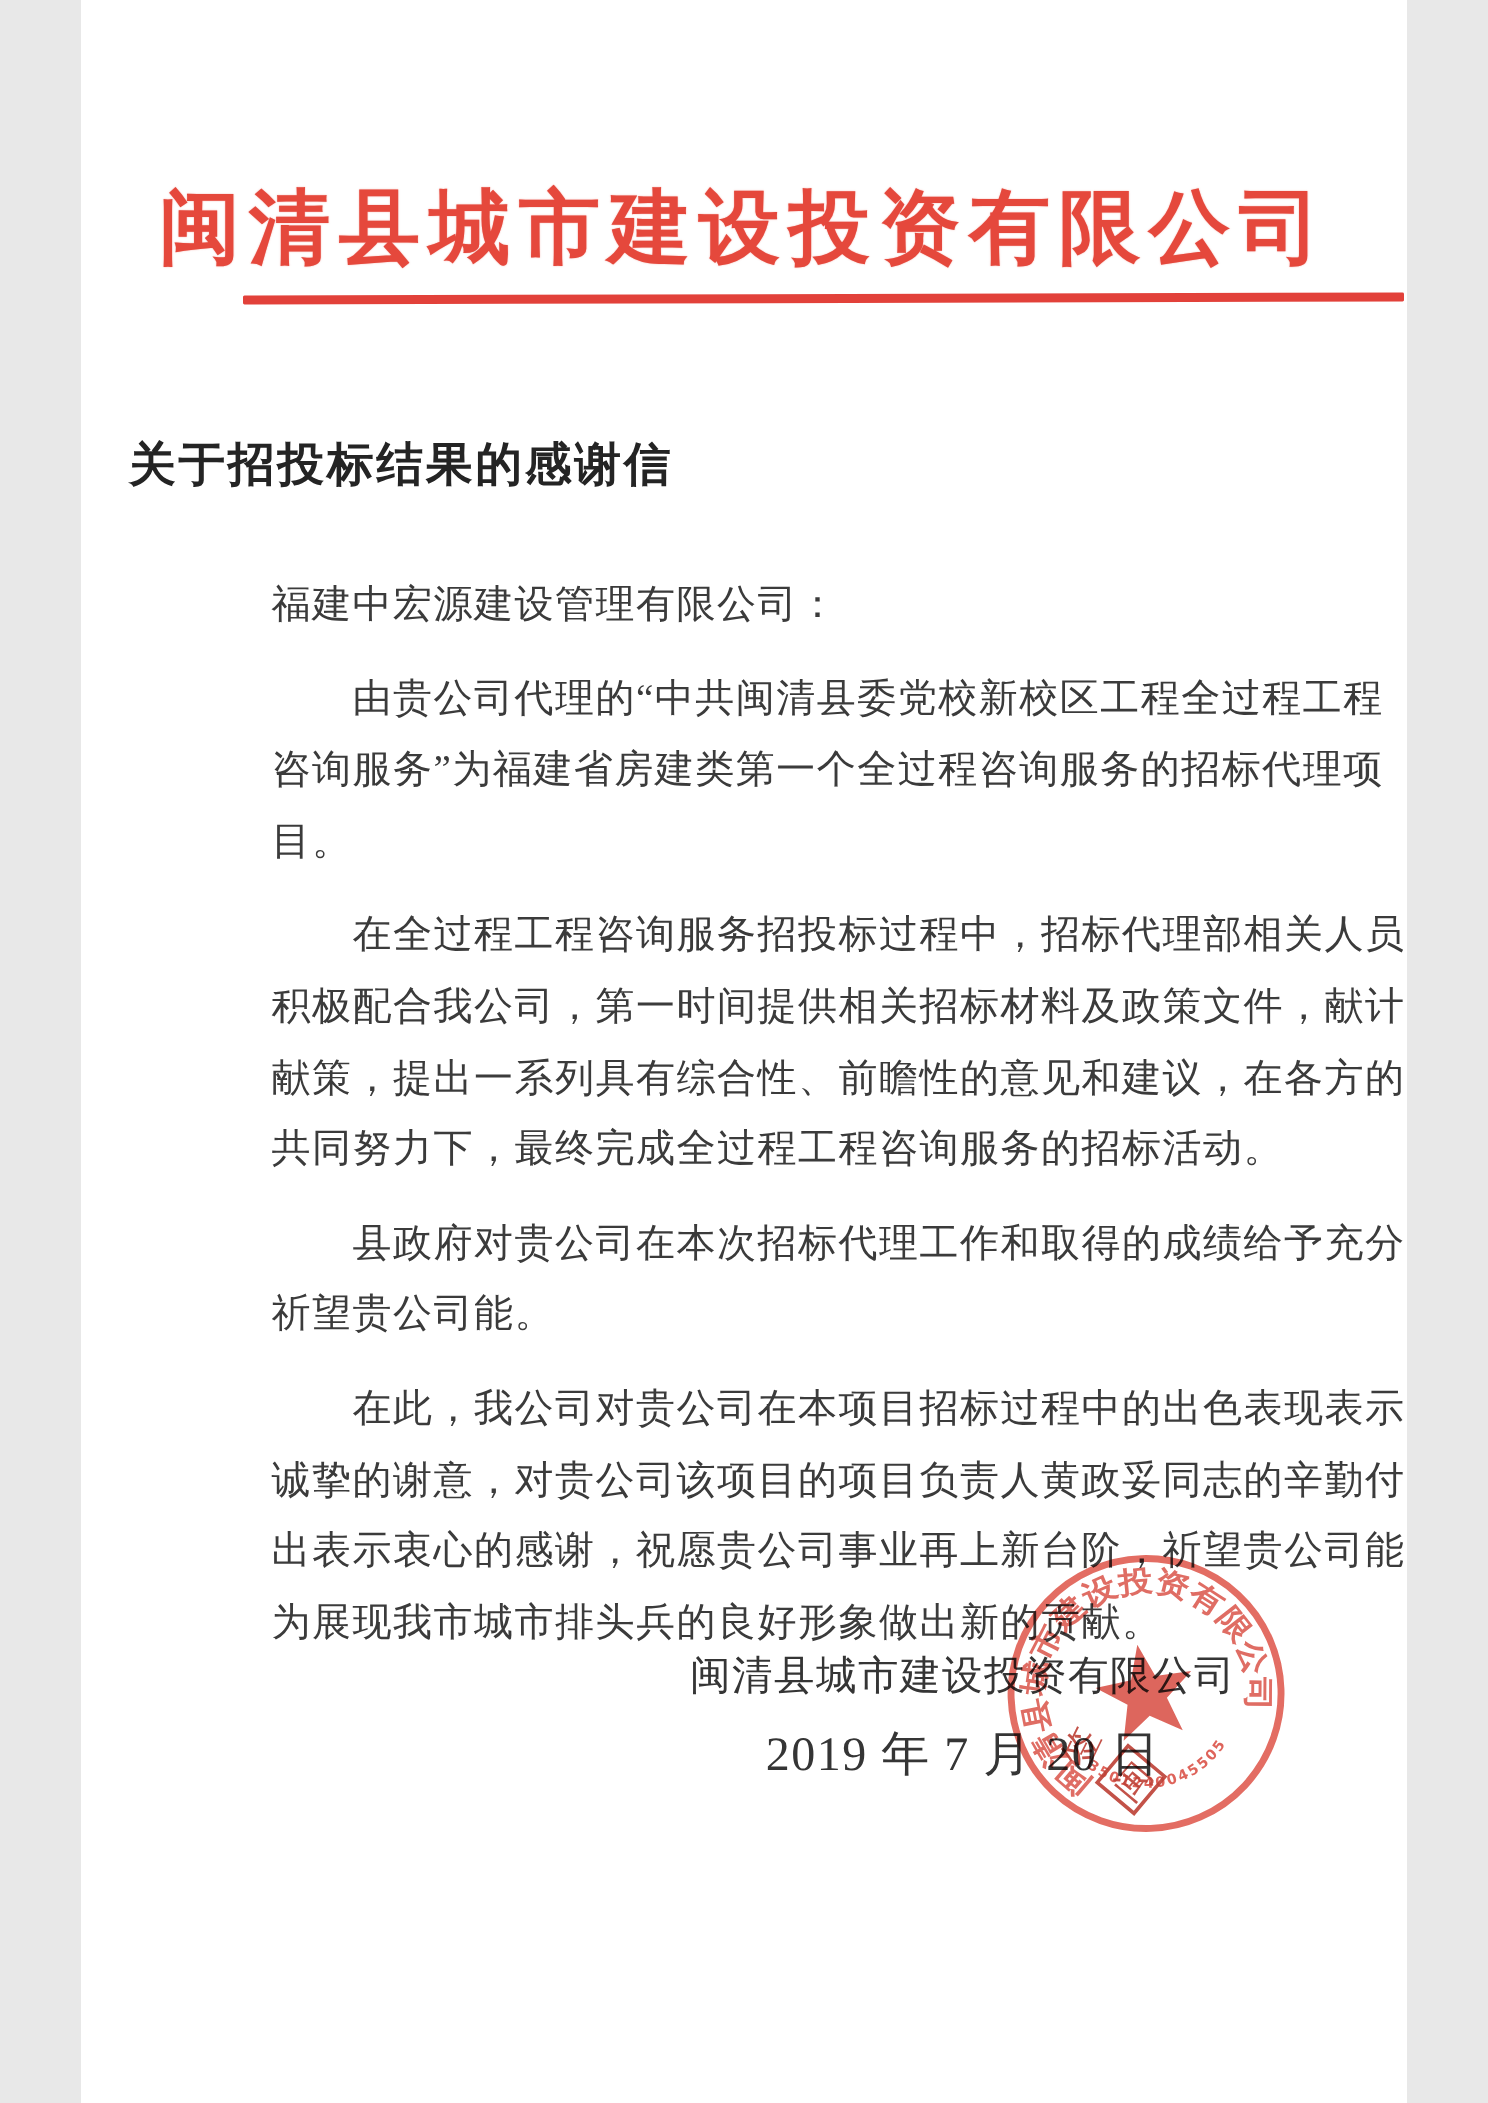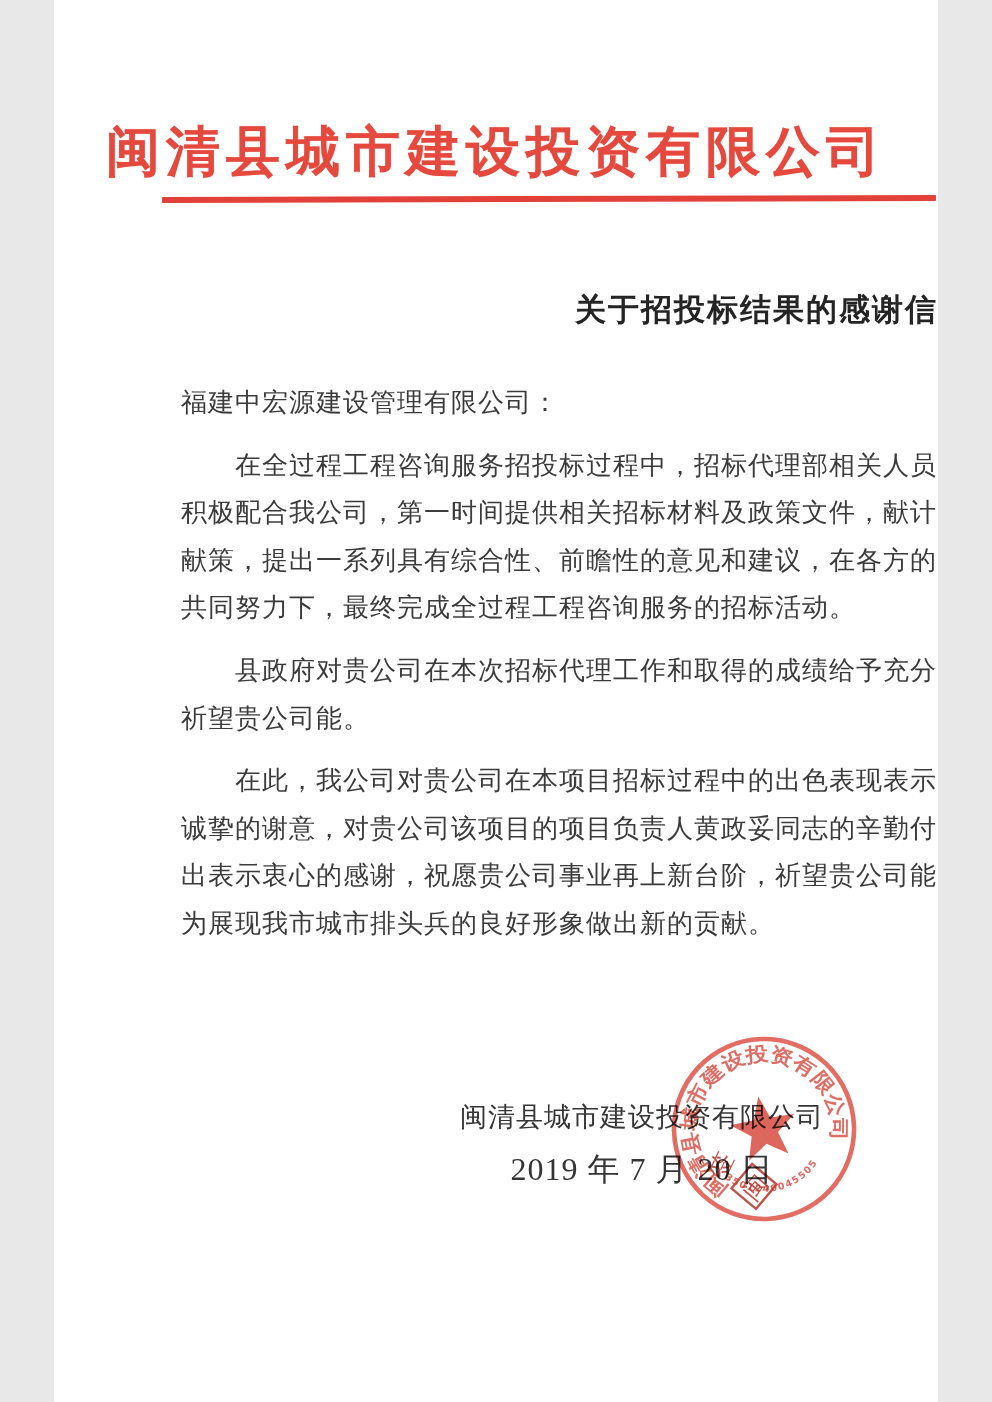--- a/index.html
+++ b/index.html
@@ -20,23 +20,23 @@
     white-space:nowrap;
   }
   .letterhead-rule{
     position:absolute;top:196px;left:108px;width:774px;height:6px;
     background:#e2413a;border-radius:1px;
     transform:rotate(-0.15deg);
   }
   
   .doc-title{
     position:absolute;top:289px;left:0;width:100%;margin:0;
-    text-align:right;
+    text-align:left;
     font-family:"Liberation Sans","DejaVu Sans",sans-serif;
-    font-weight:700;font-size:31px;letter-spacing:2px;color:#242424;
+    font-weight:700;font-size:31px;letter-spacing:2px;color:#242424;padding-left:32px;
   }
   
   .body-text{
     position:absolute;top:364px;left:112px;width:796px;
     font-size:26px;line-height:47.6px;letter-spacing:1px;
     color:#3b3b3b;
   }
   .body-text p{margin:15px;white-space:pre-line;}
   .para{text-indent:54px;}
   .salutation{text-indent:0;}
@@ -70,20 +70,23 @@
 <div class="page">
 
   <div class="letterhead">闽清县城市建设投资有限公司</div>
 
   <div class="letterhead-rule"></div>
 
   <h1 class="doc-title">关于招投标结果的感谢信</h1>
 
   <div class="body-text">
     <p class="salutation">福建中宏源建设管理有限公司：</p>
+    <p class="para">由贵公司代理的“中共闽清县委党校新校区工程全过程工程
+咨询服务”为福建省房建类第一个全过程咨询服务的招标代理项
+目。</p>
     <p class="para">在全过程工程咨询服务招投标过程中，招标代理部相关人员
 积极配合我公司，第一时间提供相关招标材料及政策文件，献计
 献策，提出一系列具有综合性、前瞻性的意见和建议，在各方的
 共同努力下，最终完成全过程工程咨询服务的招标活动。</p>
     <p class="para">县政府对贵公司在本次招标代理工作和取得的成绩给予充分
 祈望贵公司能。</p>
     <p class="para">在此，我公司对贵公司在本项目招标过程中的出色表现表示
 诚挚的谢意，对贵公司该项目的项目负责人黄政妥同志的辛勤付
 出表示衷心的感谢，祝愿贵公司事业再上新台阶，祈望贵公司能
 为展现我市城市排头兵的良好形象做出新的贡献。</p>

